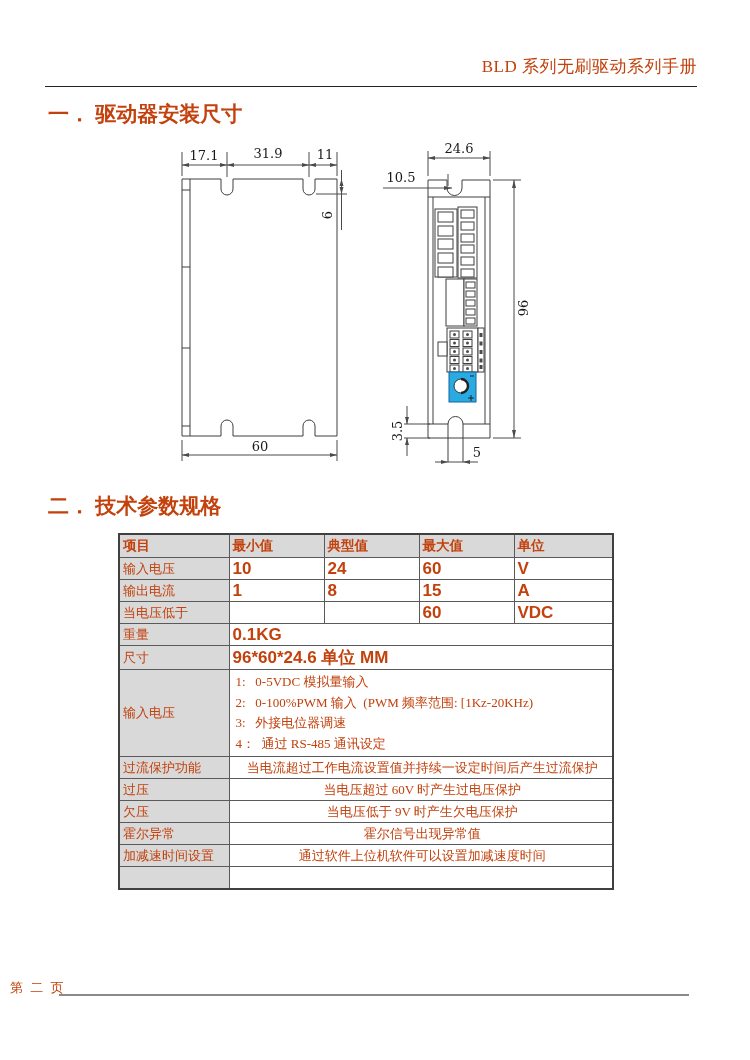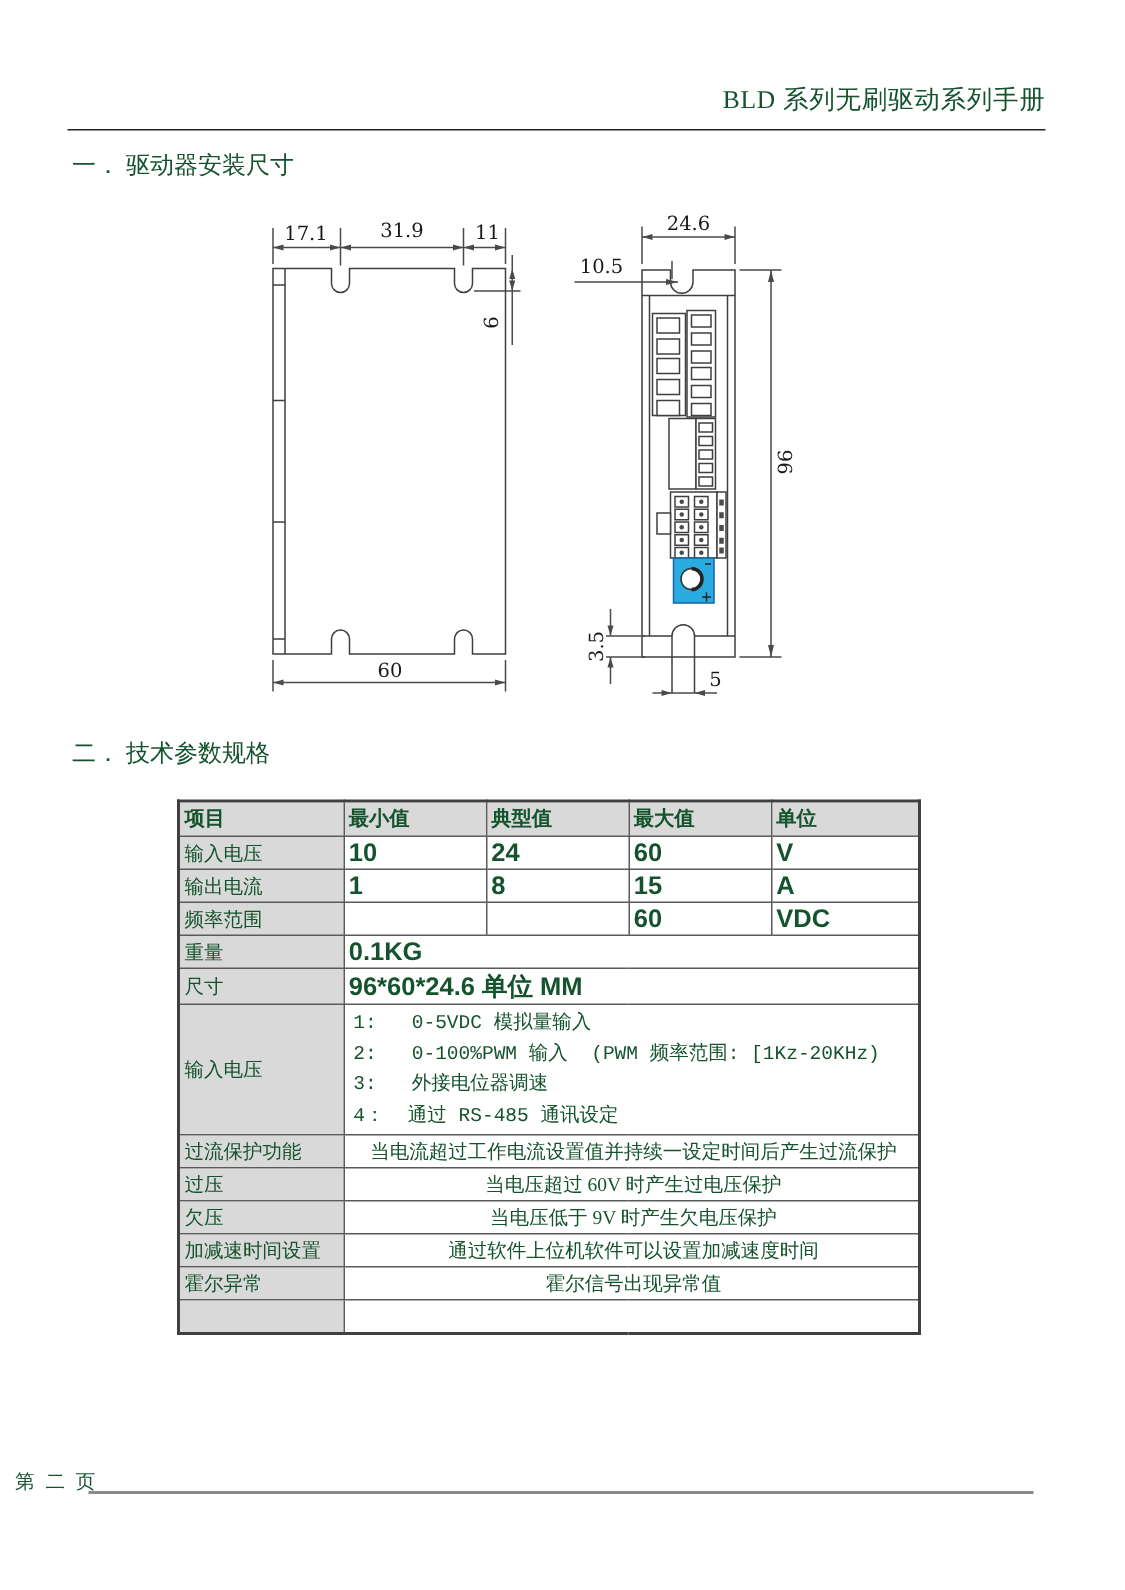--- a/index.html
+++ b/index.html
@@ -1,35 +1,35 @@
 <!DOCTYPE html>
 <html><head>
 <meta charset="utf-8">
 <style>
   html,body{margin:0;padding:0;background:#fff;}
   .page{position:relative;width:750px;height:1060px;background:#ffffff;overflow:hidden;
-        font-family:"Liberation Serif","DejaVu Serif",serif;color:#14532d;}
+        font-family:"Liberation Serif","DejaVu Serif",serif;color:#c2410c;}
   .hdr-title{position:absolute;top:55px;right:53px;font-size:17px;letter-spacing:.5px;white-space:nowrap;}
   .hdr-rule{position:absolute;top:86px;left:45px;width:652px;height:1px;background:#222;}
-  .sec-title{position:absolute;left:48px;font-size:16px;font-weight:normal;white-space:nowrap;}
+  .sec-title{position:absolute;left:48px;font-size:21px;font-weight:bold;white-space:nowrap;}
   #sec1{top:100px;} #sec2{top:492px;}
   .drawings{position:absolute;left:0;top:130px;}
   .ftr-rule{position:absolute;top:994px;left:59px;width:630px;height:2px;background:#8a8a8a;}
   .ftr-text{position:absolute;top:979px;left:10px;width:740px;font-size:13px;letter-spacing:2px;}
 
   
   .spec{position:absolute;left:118px;top:533px;border-collapse:collapse;table-layout:fixed;
         width:494px;font-size:13px;border:2px solid #404040;}
   .spec th,.spec td{border:1px solid #5a5a5a;padding:0 3px;height:21px;text-align:left;
         overflow:hidden;vertical-align:middle;}
   .spec th{background:#d9d9d9;font-weight:bold;height:22px;font-size:13.5px;}
   .spec td.name{background:#d9d9d9;}
   .spec td.val{font-weight:bold;font-family:"Liberation Sans","DejaVu Sans",sans-serif;font-size:17px;}
   .spec td.desc{text-align:center;padding-left:6px;white-space:pre;}
-  .spec td.multiline{text-align:left;padding:2px 6px;height:auto;font-family:Liberation Mono, monospace;}
+  .spec td.multiline{text-align:left;padding:2px 6px;height:auto;}
   .sline{line-height:20.5px;white-space:pre;text-align:left;}
 
   
   .ln{stroke:#3f3f3f;stroke-width:1;fill:none;}
   .fillw{fill:#ffffff;stroke:#3f3f3f;stroke-width:1;}
   .dimln{stroke:#4a4a4a;stroke-width:1;fill:none;}
   .arr{fill:#4a4a4a;stroke:none;}
   .dim{font-family:"DejaVu Serif","Liberation Serif",serif;font-size:13px;fill:#1a1a1a;}
 </style>
 </head>
@@ -195,21 +195,21 @@
         <td class="val">V</td>
       </tr>
       <tr>
         <td class="name">输出电流</td>
         <td class="val">1</td>
         <td class="val">8</td>
         <td class="val">15</td>
         <td class="val">A</td>
       </tr>
       <tr>
-        <td class="name">频率范围</td>
+        <td class="name">当电压低于</td>
         <td class="val"></td>
         <td class="val"></td>
         <td class="val">60</td>
         <td class="val">VDC</td>
       </tr>
       <tr>
         <td class="name">重量</td>
         <td class="val" colspan="4">0.1KG</td>
       </tr>
       <tr>
@@ -231,28 +231,28 @@
       </tr>
       <tr>
         <td class="name">过压</td>
         <td class="desc" colspan="4">当电压超过 60V 时产生过电压保护</td>
       </tr>
       <tr>
         <td class="name">欠压</td>
         <td class="desc" colspan="4">当电压低于 9V 时产生欠电压保护</td>
       </tr>
       <tr>
+        <td class="name">霍尔异常</td>
+        <td class="desc" colspan="4">霍尔信号出现异常值</td>
+      </tr>
+      <tr>
         <td class="name">加减速时间设置</td>
         <td class="desc" colspan="4">通过软件上位机软件可以设置加减速度时间</td>
       </tr>
       <tr>
-        <td class="name">霍尔异常</td>
-        <td class="desc" colspan="4">霍尔信号出现异常值</td>
-      </tr>
-      <tr>
         <td class="name"></td>
         <td class="desc" colspan="4"></td>
       </tr>
     </tbody>
   </table>
 
   <div class="ftr-rule"></div>
   <div class="ftr-text">第 二 页</div>
 
 </div>

